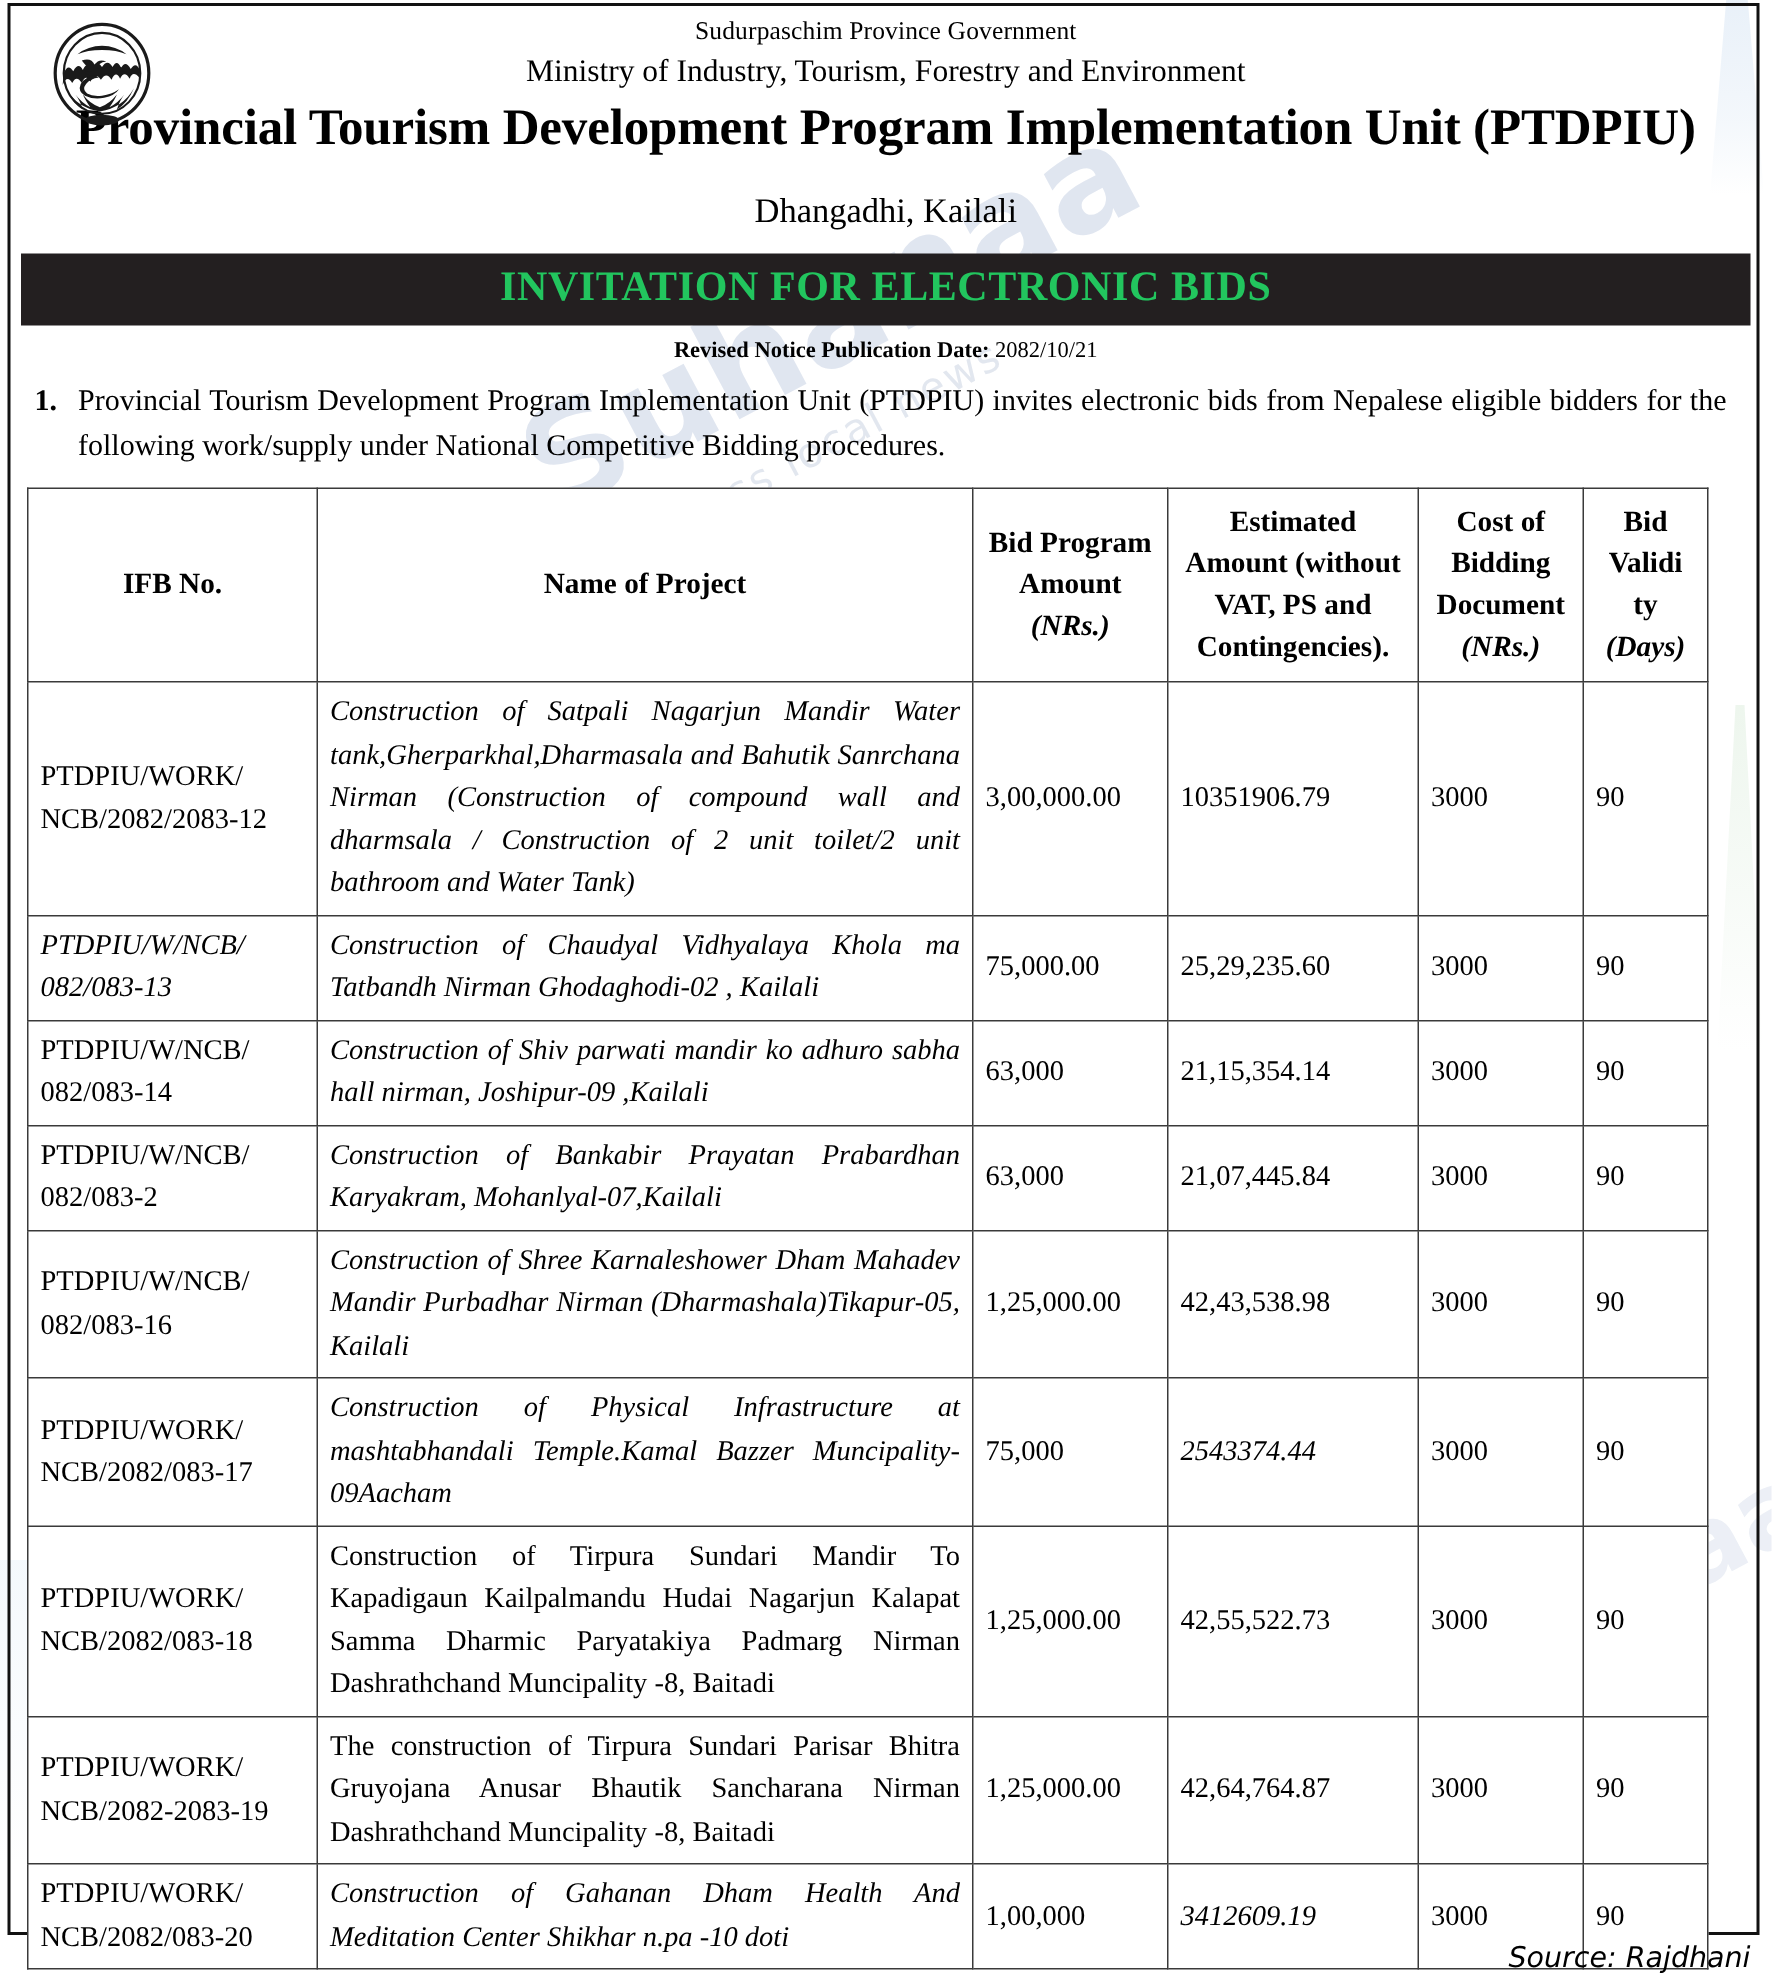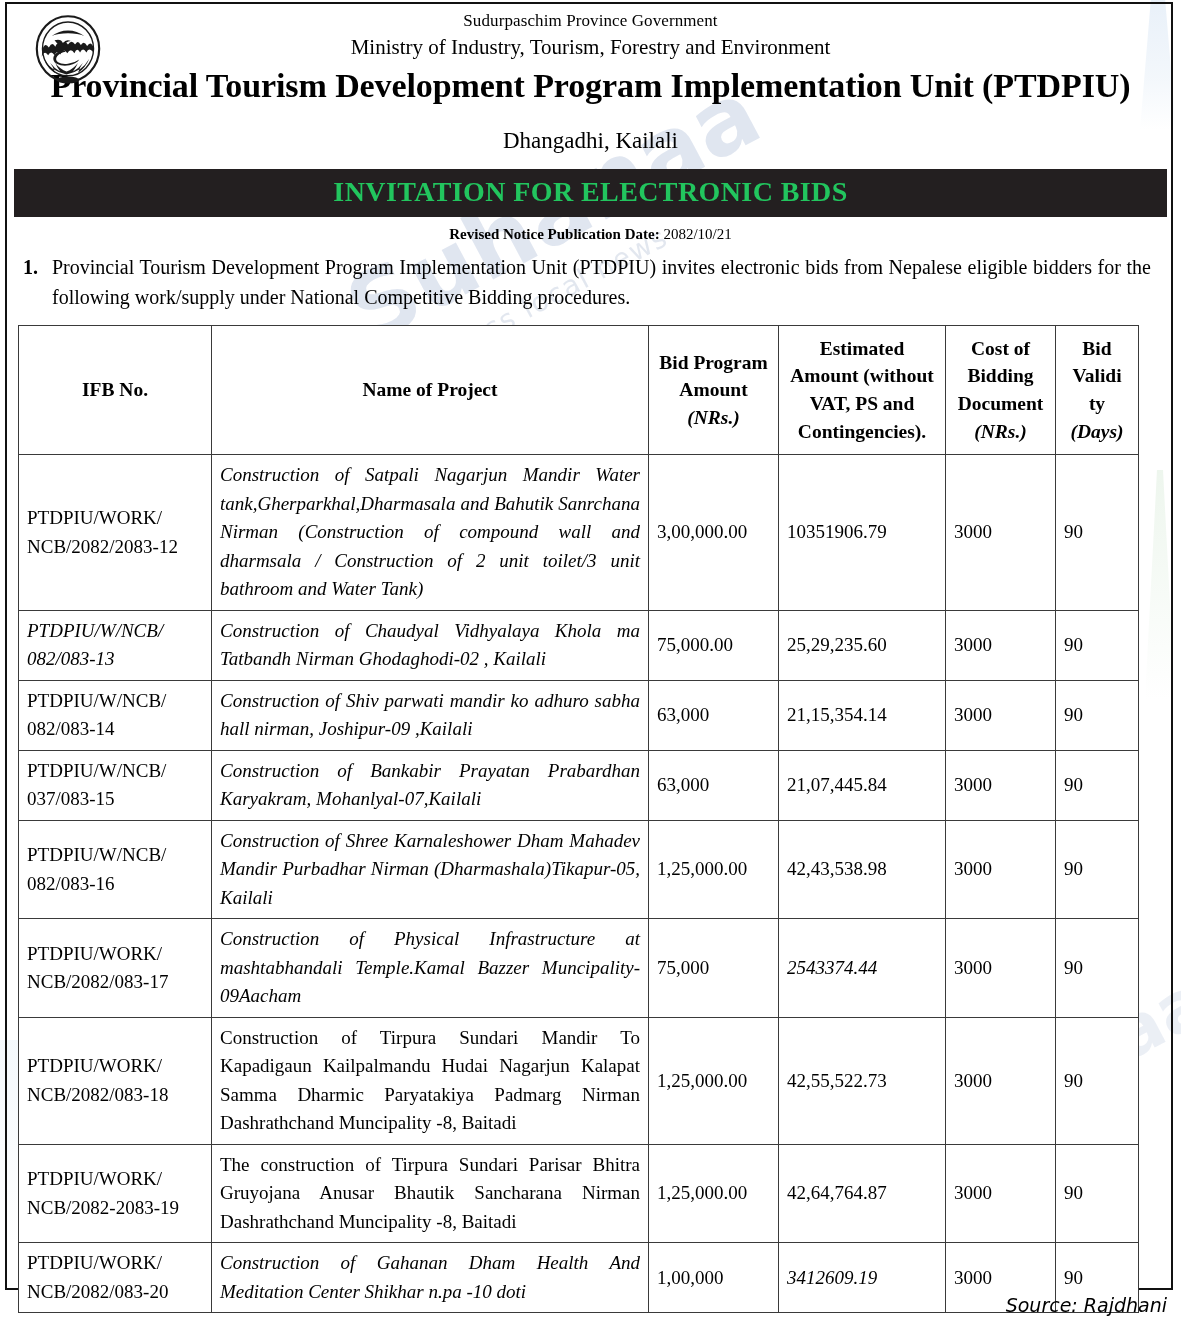--- a/index.html
+++ b/index.html
@@ -303,21 +303,21 @@
         </th>
         <th>
           <span>Bid Validi ty</span><br>
           <span class="unit">(Days)</span>
         </th>
       </tr>
     </thead>
     <tbody>
       <tr>
         <td class="ifb">PTDPIU/WORK/ NCB/2082/2083-12</td>
-        <td class="name">Construction of Satpali Nagarjun Mandir Water tank,Gherparkhal,Dharmasala and Bahutik Sanrchana Nirman (Construction of compound wall and dharmsala / Construction of 2 unit toilet/3 unit bathroom and Water Tank)</td>
+        <td class="name">Construction of Satpali Nagarjun Mandir Water tank,Gherparkhal,Dharmasala and Bahutik Sanrchana Nirman (Construction of compound wall and dharmsala / Construction of 2 unit toilet/2 unit bathroom and Water Tank)</td>
         <td class="num-sec">3,00,000.00</td>
         <td class="num-est">10351906.79</td>
         <td class="num-cost">3000</td>
         <td class="num-val">90</td>
       </tr>
       <tr>
         <td class="ifb it">PTDPIU/W/NCB/ 082/083-13</td>
         <td class="name">Construction of Chaudyal Vidhyalaya Khola ma Tatbandh Nirman Ghodaghodi-02 , Kailali</td>
         <td class="num-sec">75,000.00</td>
         <td class="num-est">25,29,235.60</td>
@@ -326,21 +326,21 @@
       </tr>
       <tr>
         <td class="ifb">PTDPIU/W/NCB/ 082/083-14</td>
         <td class="name">Construction of Shiv parwati mandir ko adhuro sabha hall nirman, Joshipur-09 ,Kailali</td>
         <td class="num-sec">63,000</td>
         <td class="num-est">21,15,354.14</td>
         <td class="num-cost">3000</td>
         <td class="num-val">90</td>
       </tr>
       <tr>
-        <td class="ifb">PTDPIU/W/NCB/ 037/083-15</td>
+        <td class="ifb">PTDPIU/W/NCB/ 082/083-2</td>
         <td class="name">Construction of Bankabir Prayatan Prabardhan Karyakram, Mohanlyal-07,Kailali</td>
         <td class="num-sec">63,000</td>
         <td class="num-est">21,07,445.84</td>
         <td class="num-cost">3000</td>
         <td class="num-val">90</td>
       </tr>
       <tr>
         <td class="ifb">PTDPIU/W/NCB/ 082/083-16</td>
         <td class="name">Construction of Shree Karnaleshower Dham Mahadev Mandir Purbadhar Nirman (Dharmashala)Tikapur-05, Kailali</td>
         <td class="num-sec">1,25,000.00</td>

